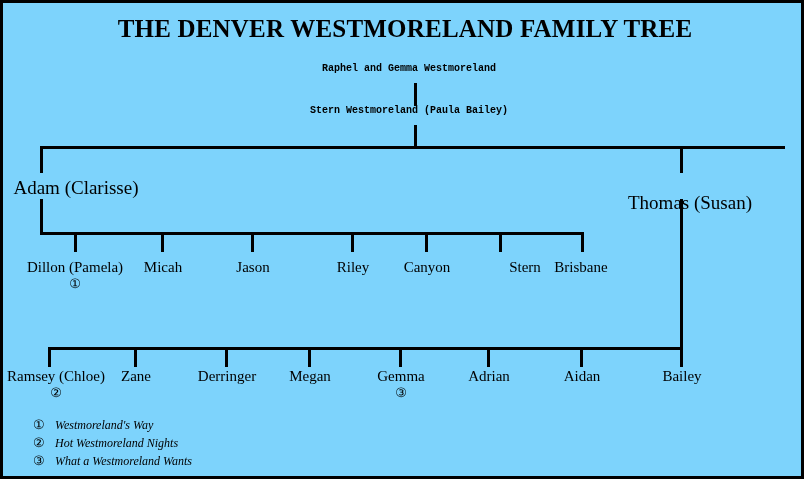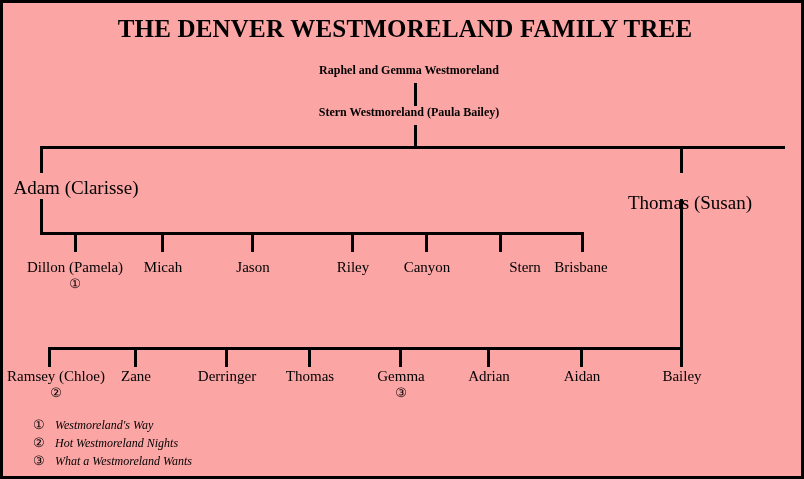--- a/index.html
+++ b/index.html
@@ -4,21 +4,21 @@
 <style>
   html, body {
     margin: 0;
     padding: 0;
     background: #ffffff;
   }
   #page {
     position: relative;
     width: 804px;
     height: 479px;
-    background: #fca5a5;
+    background: #7dd3fc;
     border: 3px solid #000000;
     box-sizing: border-box;
     overflow: hidden;
     font-family: "Liberation Serif", "DejaVu Serif", serif;
     color: #000000;
   }
   #title {
     position: absolute;
     left: 0;
     top: 12px;
@@ -29,22 +29,23 @@
     letter-spacing: 0.2px;
     white-space: nowrap;
   }
   .node {
     position: absolute;
     white-space: nowrap;
     transform: translateX(-50%);
     text-align: center;
   }
   .gen-top {
-    font-size: 12px;
+    font-size: 10px;
     font-weight: bold;
+    font-family: Liberation Mono, monospace;
   }
   .gen-mid {
     font-size: 19px;
     font-weight: normal;
   }
   .gen-leaf {
     font-size: 15px;
     font-weight: normal;
   }
   .marker {
@@ -162,21 +163,21 @@
     <span>Ramsey (Chloe)</span>
     <span class="marker">②</span>
   </div>
   <div class="node gen-leaf" style="left:133px; top:365px;">
     <span>Zane</span>
   </div>
   <div class="node gen-leaf" style="left:224px; top:365px;">
     <span>Derringer</span>
   </div>
   <div class="node gen-leaf" style="left:307px; top:365px;">
-    <span>Thomas</span>
+    <span>Megan</span>
   </div>
   <div class="node gen-leaf" style="left:398px; top:365px;">
     <span>Gemma</span>
     <span class="marker">③</span>
   </div>
   <div class="node gen-leaf" style="left:486px; top:365px;">
     <span>Adrian</span>
   </div>
   <div class="node gen-leaf" style="left:579px; top:365px;">
     <span>Aidan</span>

